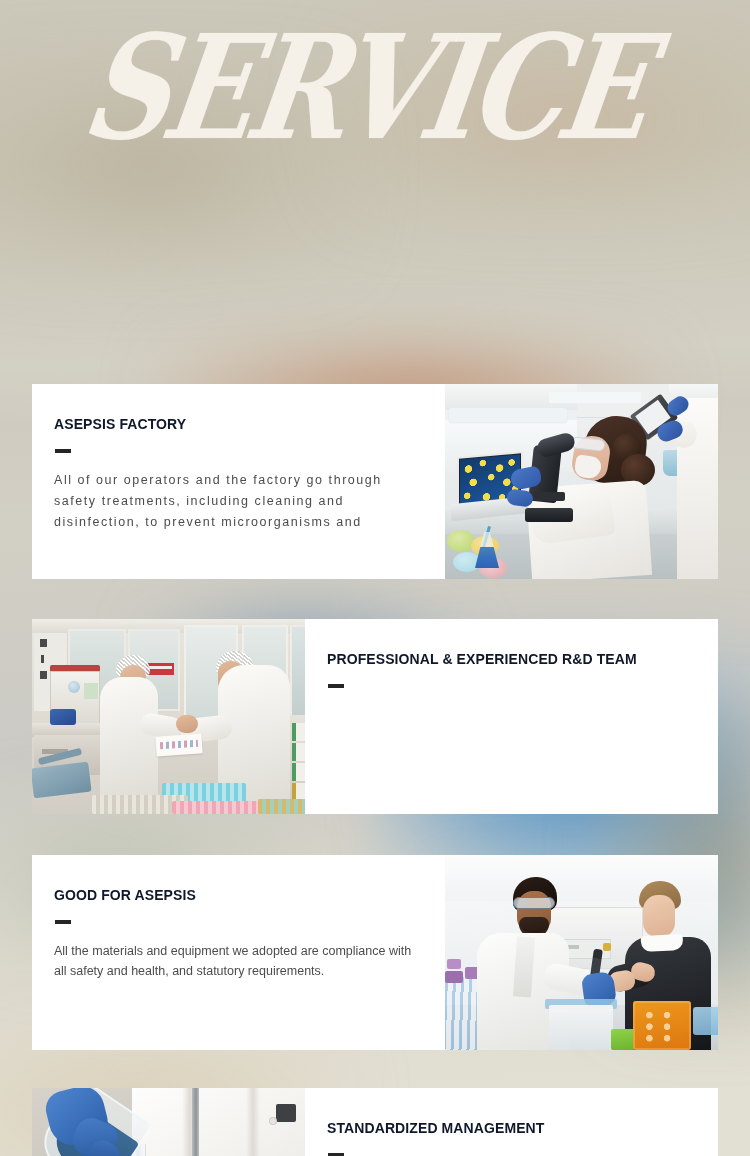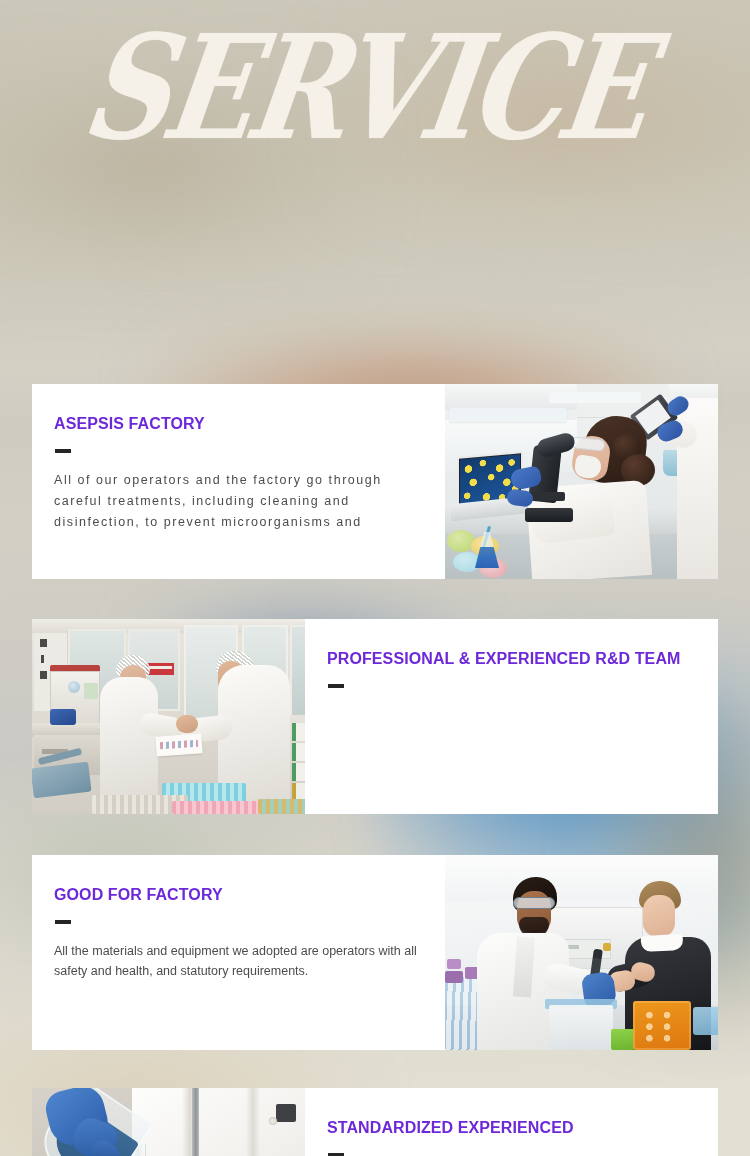--- a/index.html
+++ b/index.html
@@ -198,23 +198,23 @@
     padding: 28px 26px 18px 22px;
     display: flex;
     flex-direction: column;
     background: #ffffff;
   }
   .card.media-left .card-body {
     flex: 0 0 413px;
     padding-left: 22px;
   }
   .card-title {
-    font-size: 16px;
+    font-size: 14px;
     font-weight: 700;
-    color: #6d28d9;
+    color: #0f172a;
     letter-spacing: 0.1px;
     line-height: 24px;
   }
   .card-dash {
     width: 16px;
     height: 4px;
     background: #252525;
     margin: 13px 0 0 1px;
     flex: 0 0 auto;
   }
@@ -431,21 +431,21 @@
 <div class="header">
   <div class="watermark">SERVICE</div>
 </div>
 
 <div class="cards">
 
   <div class="card c1 media-right">
     <div class="card-body">
       <div class="card-title">ASEPSIS FACTORY</div>
       <div class="card-dash"></div>
-      <div class="card-text spaced">All of our operators and the factory go through careful treatments, including cleaning and disinfection, to prevent microorganisms and</div>
+      <div class="card-text spaced">All of our operators and the factory go through safety treatments, including cleaning and disinfection, to prevent microorganisms and</div>
     </div>
     <div class="card-media">
       <div class="scene">
         <div class="sh s1-bg"></div>
         <div class="sh s1-shelf"></div>
           <div class="sh s1-cab"></div>
           <div class="sh s1-knob"></div>
         <div class="sh s1-win"></div>
           <div class="sh s1-light"></div>
           <div class="sh s1-light2"></div>
@@ -534,23 +534,23 @@
         <div class="sh s2-tray1"></div>
           <div class="sh s2-tray2"></div>
         <div class="sh s2-tray3"></div>
           <div class="sh s2-tray4"></div>
       </div>
     </div>
   </div>
 
   <div class="card c3 media-right">
     <div class="card-body">
-      <div class="card-title">GOOD FOR FACTORY</div>
+      <div class="card-title">GOOD FOR ASEPSIS</div>
       <div class="card-dash"></div>
-      <div class="card-text">All the materials and equipment we adopted are operators with all safety and health, and statutory requirements.</div>
+      <div class="card-text">All the materials and equipment we adopted are compliance with all safety and health, and statutory requirements.</div>
     </div>
     <div class="card-media">
       <div class="scene">
         <div class="sh s3-bg"></div>
         <div class="sh s3-wall"></div>
         <div class="sh s3-hood"></div>
           <div class="sh s3-yellow"></div>
         <div class="sh s3-hood-panel"></div>
           <div class="sh s3-hood-lbl"></div>
           <div class="sh s3-hood-btn"></div>
@@ -580,21 +580,21 @@
           <div class="sh s3-tub"></div>
         <div class="sh s3-green"></div>
         <div class="sh s3-rack-o"></div>
           <div class="sh s3-rack-holes"></div>
       </div>
     </div>
   </div>
 
   <div class="card c4 media-left">
     <div class="card-body">
-      <div class="card-title">STANDARDIZED EXPERIENCED</div>
+      <div class="card-title">STANDARDIZED MANAGEMENT</div>
       <div class="card-dash"></div>
 
     </div>
     <div class="card-media">
       <div class="scene">
         <div class="sh s4-bg"></div>
         <div class="sh s4-coat"></div>
         <div class="sh s4-coat-fold1"></div>
           <div class="sh s4-coat-fold2"></div>
         <div class="sh s4-pocket"></div>

